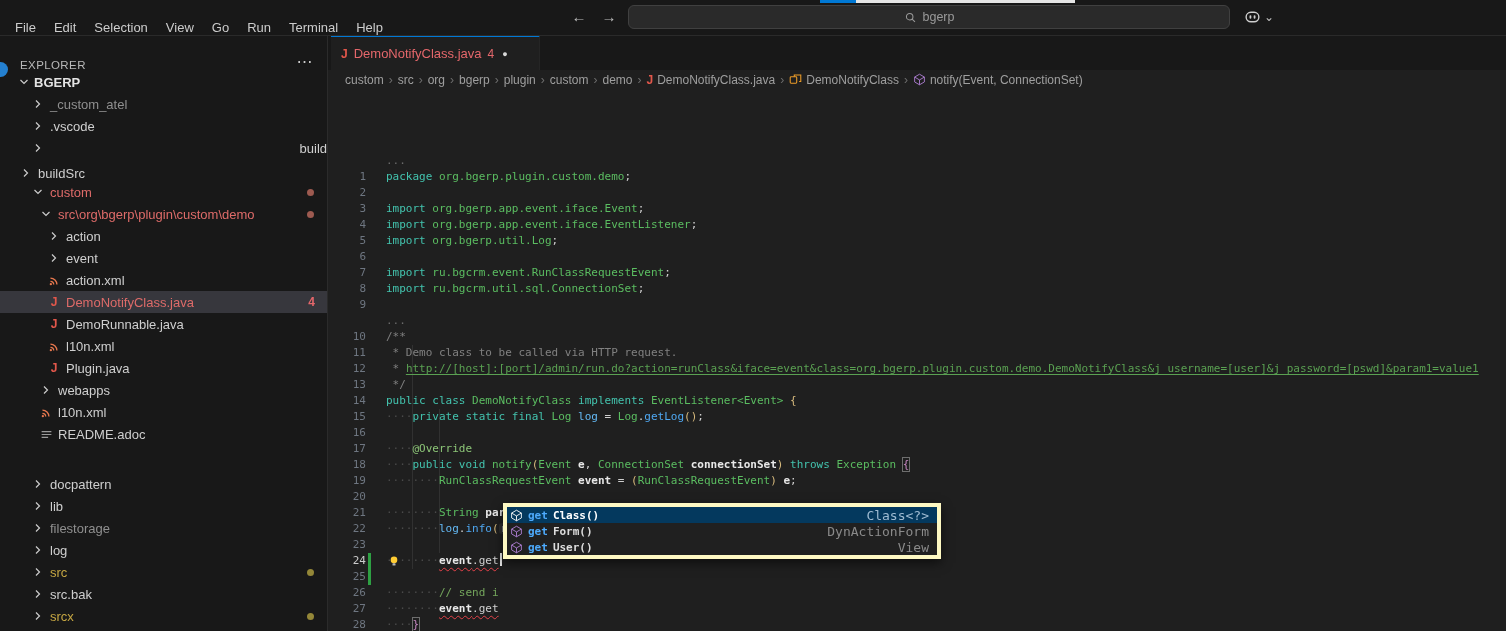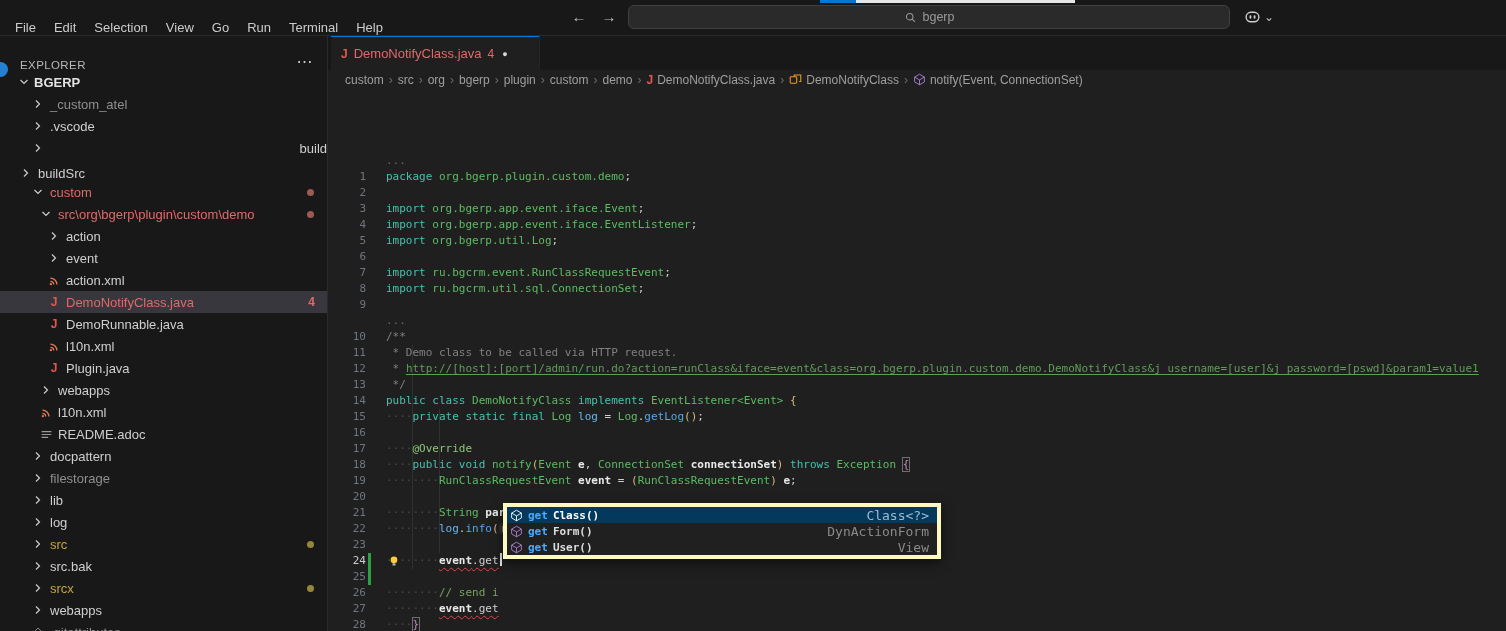--- a/index.html
+++ b/index.html
@@ -246,37 +246,37 @@
         <span class="tree-label">l10n.xml</span>
       </div>
       <div class="tree-row" style="padding-left: 38px;">
         <span class="slot">
           <svg viewBox="0 0 16 16" width="13" height="13">
             <path d="M2 4.5h12M2 8h12M2 11.5h8" stroke="#9a9a9a" stroke-width="1.4"></path>
           </svg>
         </span>
         <span class="tree-label">README.adoc</span>
       </div>
-      <div class="tree-row" style="padding-left: 30px;">
+      <div class="tree-row" style="padding-left: 30px; margin-top: 28px;">
         <svg class="chev" viewBox="0 0 16 16" width="16" height="16">
           <path d="M6 4.5 9.5 8 6 11.5" fill="none" stroke="#cccccc" stroke-width="1.2"></path>
         </svg>
         <span class="tree-label">docpattern</span>
       </div>
       <div class="tree-row" style="padding-left: 30px;">
         <svg class="chev" viewBox="0 0 16 16" width="16" height="16">
           <path d="M6 4.5 9.5 8 6 11.5" fill="none" stroke="#cccccc" stroke-width="1.2"></path>
         </svg>
+        <span class="tree-label">lib</span>
+      </div>
+      <div class="tree-row" style="padding-left: 30px;">
+        <svg class="chev" viewBox="0 0 16 16" width="16" height="16">
+          <path d="M6 4.5 9.5 8 6 11.5" fill="none" stroke="#cccccc" stroke-width="1.2"></path>
+        </svg>
         <span class="tree-label c-gray">filestorage</span>
-      </div>
-      <div class="tree-row" style="padding-left: 30px;">
-        <svg class="chev" viewBox="0 0 16 16" width="16" height="16">
-          <path d="M6 4.5 9.5 8 6 11.5" fill="none" stroke="#cccccc" stroke-width="1.2"></path>
-        </svg>
-        <span class="tree-label">lib</span>
       </div>
       <div class="tree-row" style="padding-left: 30px;">
         <svg class="chev" viewBox="0 0 16 16" width="16" height="16">
           <path d="M6 4.5 9.5 8 6 11.5" fill="none" stroke="#cccccc" stroke-width="1.2"></path>
         </svg>
         <span class="tree-label">log</span>
       </div>
       <div class="tree-row" style="padding-left: 30px;">
         <svg class="chev" viewBox="0 0 16 16" width="16" height="16">
           <path d="M6 4.5 9.5 8 6 11.5" fill="none" stroke="#cccccc" stroke-width="1.2"></path>

